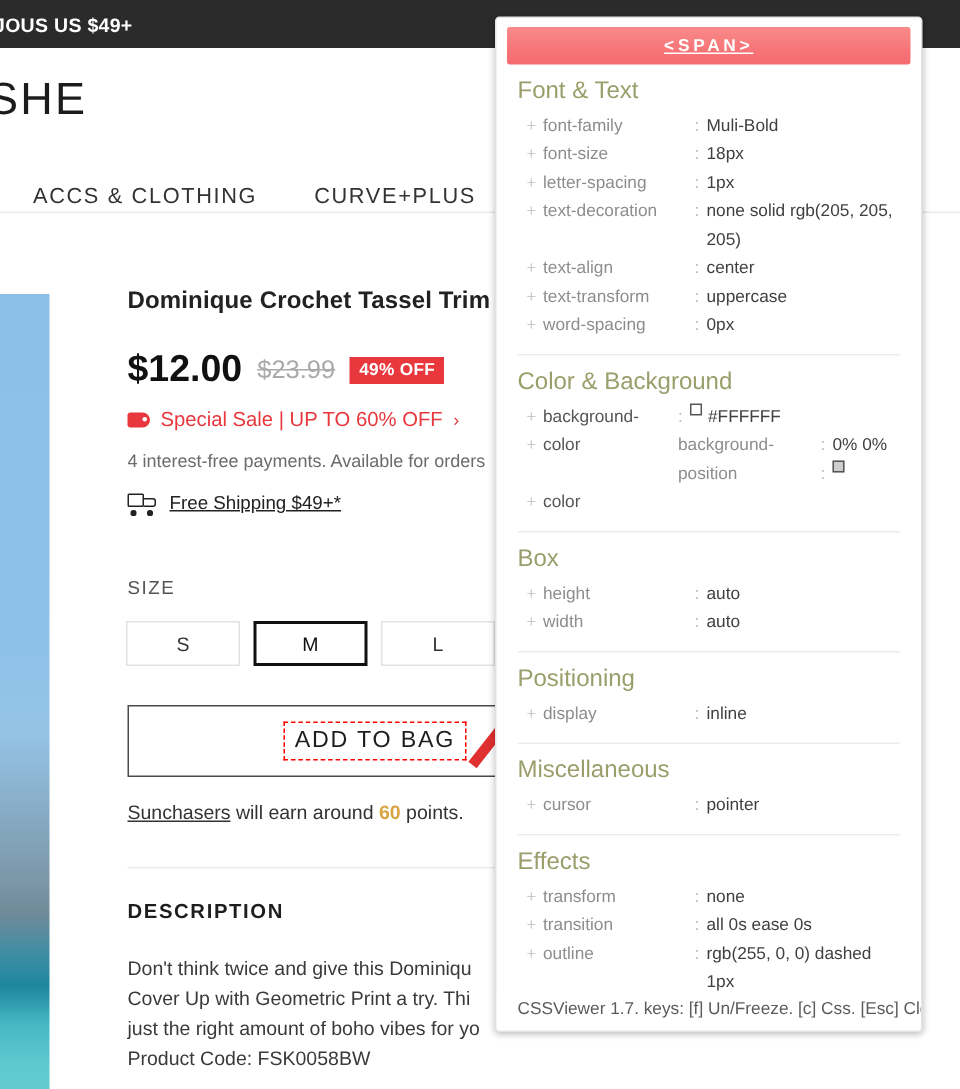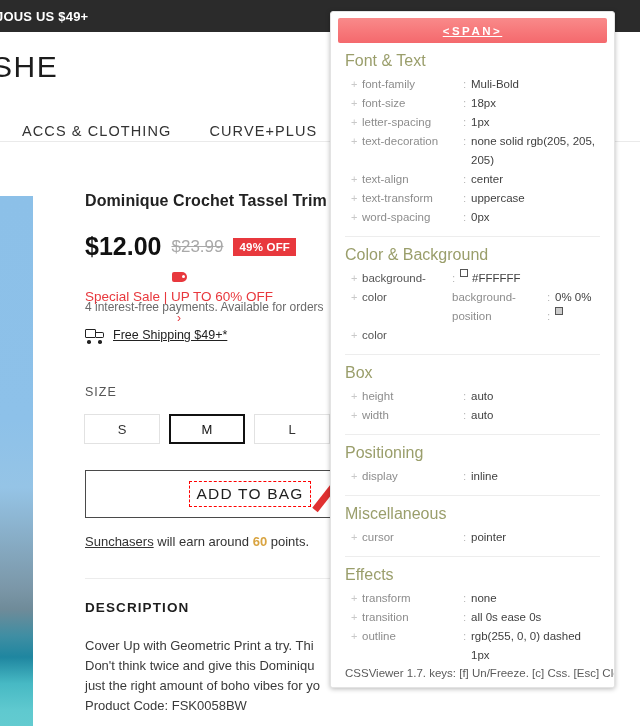--- a/index.html
+++ b/index.html
@@ -64,21 +64,21 @@
   .price-now { font-size: 25px; font-weight: bold; color: #111; }
   .price-old { font-size: 17px; color: #a9a9a9; text-decoration: line-through; }
   .badge-off {
     background: #e8383d; color: #fff; font-size: 11.5px; font-weight: bold;
     padding: 3px 6px; letter-spacing: .2px;
   }
 
   .salerow {
     position: absolute; left: 85px; top: 272px;
     display: flex; align-items: center; gap: 7px;
-    color: #e8383d; font-size: 13.5px; flex-direction: column;
+    color: #e8383d; font-size: 13.5px;
   }
   .tag-icon {
     width: 15px; height: 10px; background: #e8383d; border-radius: 2px 5px 5px 2px;
     position: relative;
   }
   .tag-icon::after {
     content: ""; position: absolute; right: 2px; top: 3px;
     width: 3px; height: 3px; border-radius: 50%; background: #fff;
   }
   .chev { font-size: 12px; }
@@ -248,22 +248,22 @@
       <span class="addbag-text">ADD TO BAG</span>
     </div>
 
     <div class="pointsrow">
       <span class="uline">Sunchasers</span><span> will earn around </span><span class="pts">60</span><span> points.</span>
     </div>
 
     <div class="divider2"></div>
     <div class="desc-title">DESCRIPTION</div>
     <div class="desc-body">
+      <div>Don't think twice and give this Dominiqu</div>
       <div>Cover Up with Geometric Print a try. Thi</div>
-      <div>Don't think twice and give this Dominiqu</div>
       <div>just the right amount of boho vibes for yo</div>
       <div>Product Code: FSK0058BW</div>
     </div>
   </div>
 
   <svg class="arrow" viewBox="0 0 130 115">
     <defs>
       <marker id="ah" markerWidth="6" markerHeight="6" refX="3" refY="3" orient="auto">
         <path d="M0,0 L6,3 L0,6 z" fill="#e03030"></path>
       </marker>

